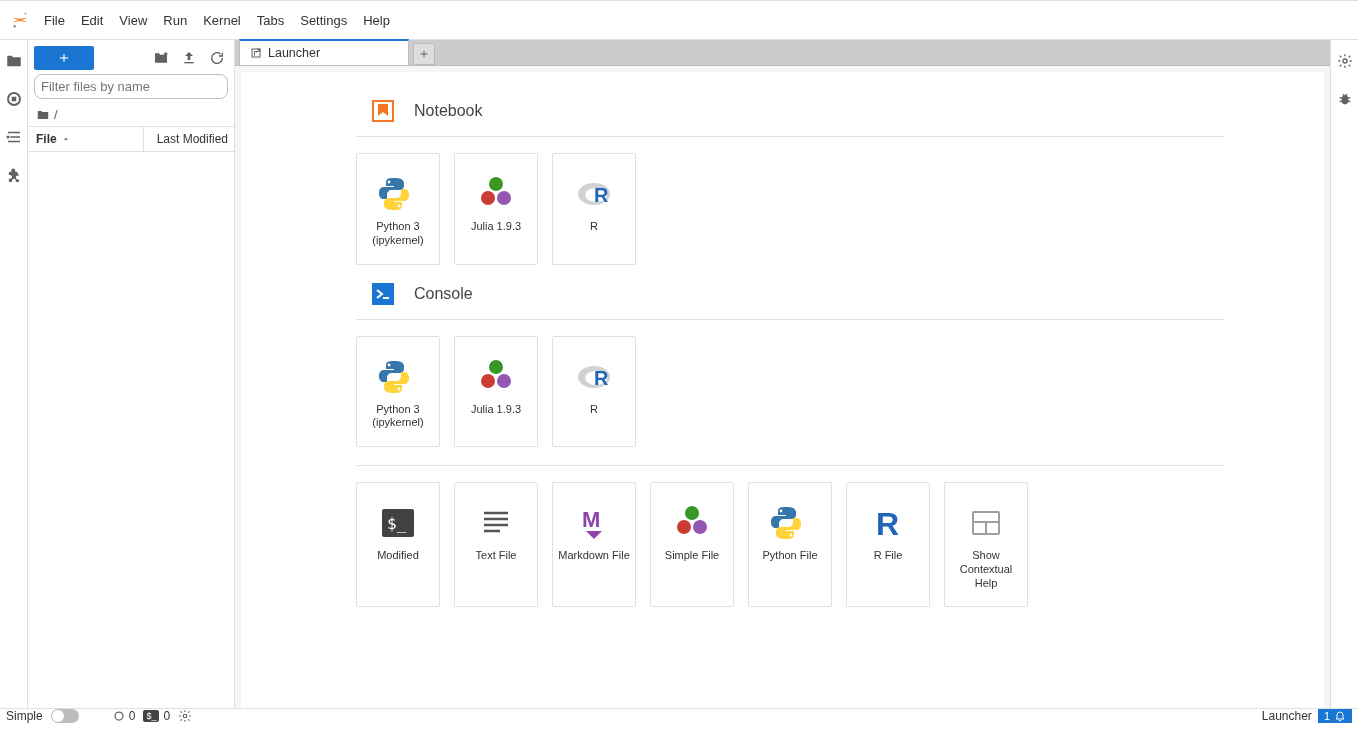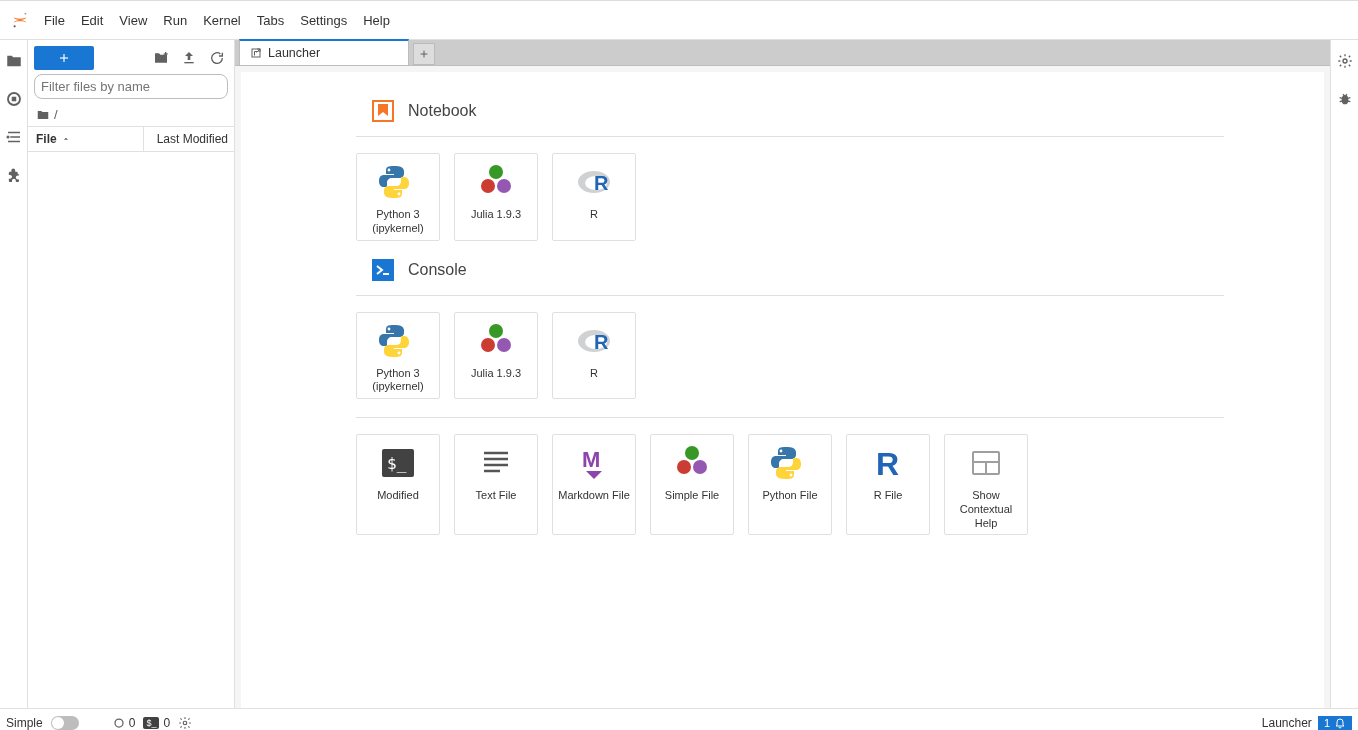--- a/index.html
+++ b/index.html
@@ -71,38 +71,38 @@
   }
   .tab-add { width:22px; height:22px; margin-left:4px; color:#616161; cursor:pointer; display:flex;align-items:center;justify-content:center; background:#ddd; border:1px solid #bbb;}
   .launcher-body {
     flex:1; overflow:auto; background:#f5f5f5; padding:2px;
   }
   .launcher-inner {
     background:#fff; margin:4px; padding:10px 0 40px 0; min-height:640px;
   }
   .section { margin:18px 0 10px 0; padding:0 0 0 115px; }
   .section-head {
-    display:flex; align-items:center; gap:14px; margin-bottom:14px; padding-left:16px;
+    display:flex; align-items:center; gap:20px; margin-bottom:14px; padding-left:16px;
   }
   .section-icon {
     width:22px; height:22px; display:flex; align-items:center; justify-content:center;
   }
   .section-title { font-size:16px; color:#444; }
   .section-hr { border:none; border-top:1px solid #e0e0e0; margin:0 100px 16px 0; }
   .cards { display:flex; gap:14px; flex-wrap:wrap; padding-left:0; }
   .card {
-    width:84px; border:1px solid #e0e0e0; border-radius:2px; padding:4px 2px; display:flex; flex-direction:column; align-items:center; cursor:pointer; background:#fff;
+    width:84px; border:1px solid #e0e0e0; border-radius:2px; padding:16px 2px; display:flex; flex-direction:column; align-items:center; cursor:pointer; background:#fff;
   }
   .card .cicon { width:40px; height:40px; display:flex; align-items:center; justify-content:center; margin:4px 0 6px 0; }
   .card .clabel { font-size:11px; text-align:center; color:#333; line-height:1.25; min-height:14px; }
   
   .rightrail { width:28px; border-left:1px solid #e0e0e0; display:flex; flex-direction:column; align-items:center; padding-top:12px; gap:20px; }
   
   .status {
-    height:22px; border-top:1px solid #e0e0e0; background:#fff; display:flex; align-items:flex-end; font-size:12px; padding:0 6px;
+    height:22px; border-top:1px solid #e0e0e0; background:#fff; display:flex; align-items:flex-start; font-size:12px; padding:0 6px;
   }
   .status-left { display:flex; align-items:center; gap:8px; flex:1; }
   .toggle { width:28px; height:14px; border-radius:7px; background:#bdbdbd; position:relative; cursor:pointer; }
   .toggle .knob { position:absolute; left:1px; top:1px; width:12px; height:12px; border-radius:50%; background:#fff; }
   .stat-pill { display:flex; align-items:center; gap:4px; }
   .term-mini { background:#424242; color:#fff; font-size:9px; padding:1px 3px; border-radius:2px; }
   .status-right { display:flex; align-items:center; gap:6px; }
   .badge-blue { background:#1976d2; color:#fff; padding:1px 6px; font-size:11px; display:flex; align-items:center; gap:4px; }
   svg { display:block; }
 </style>

